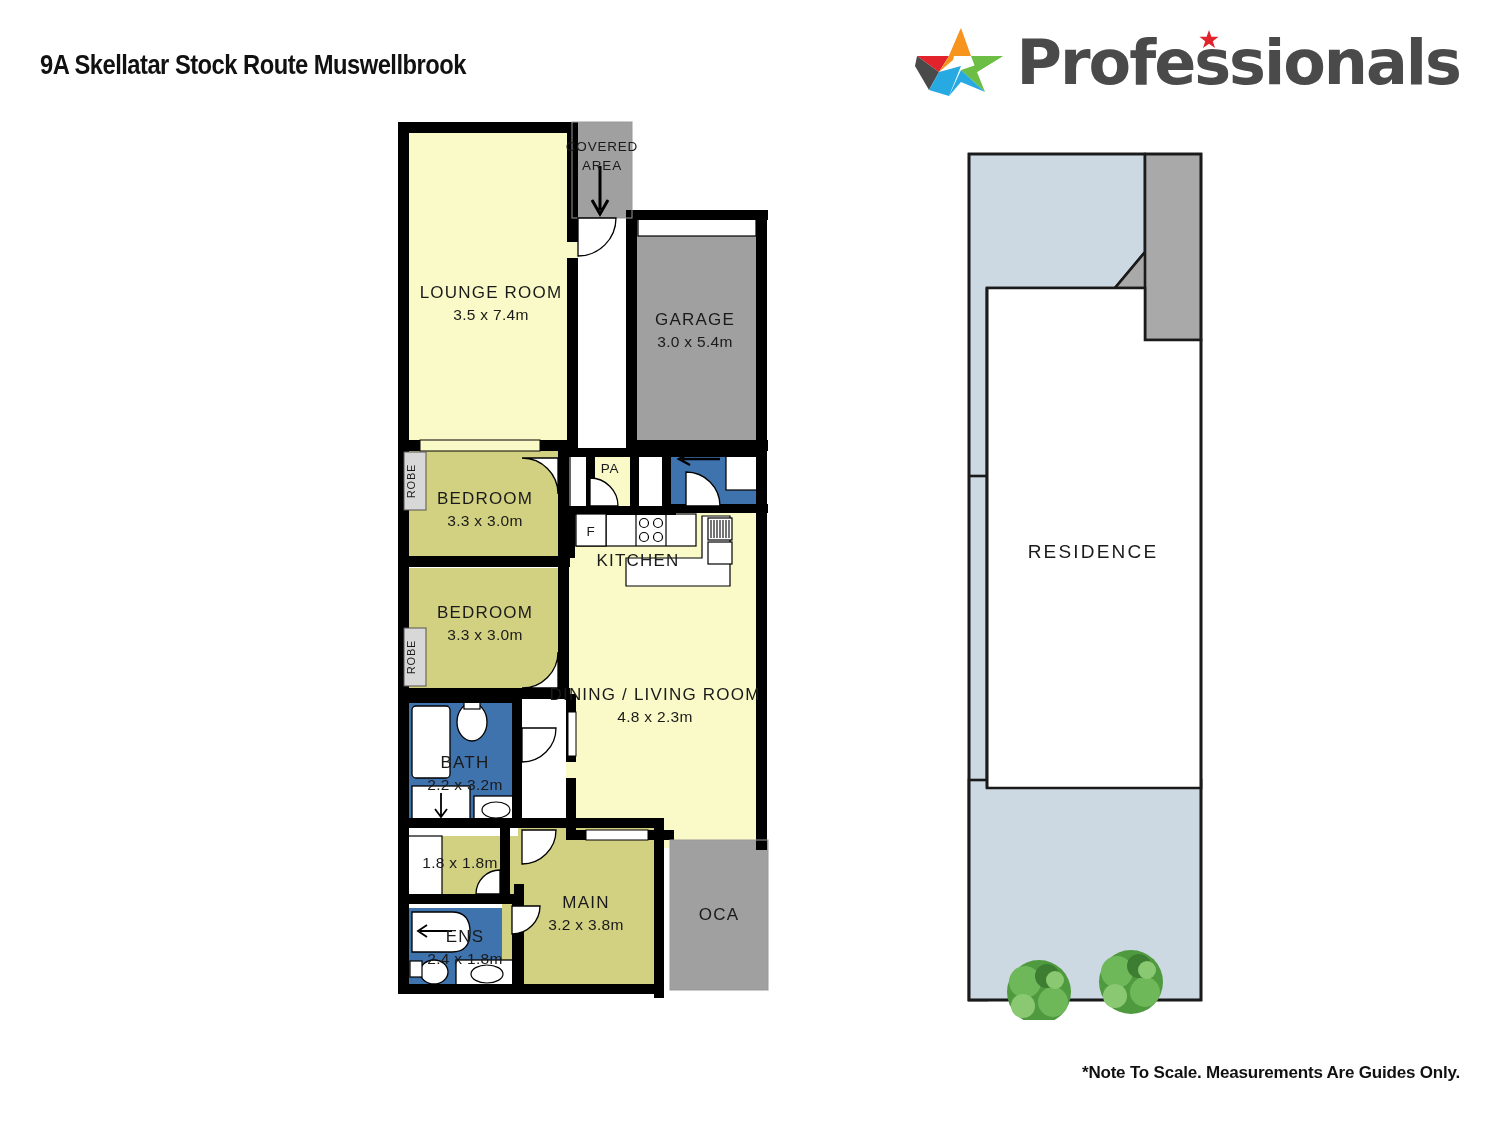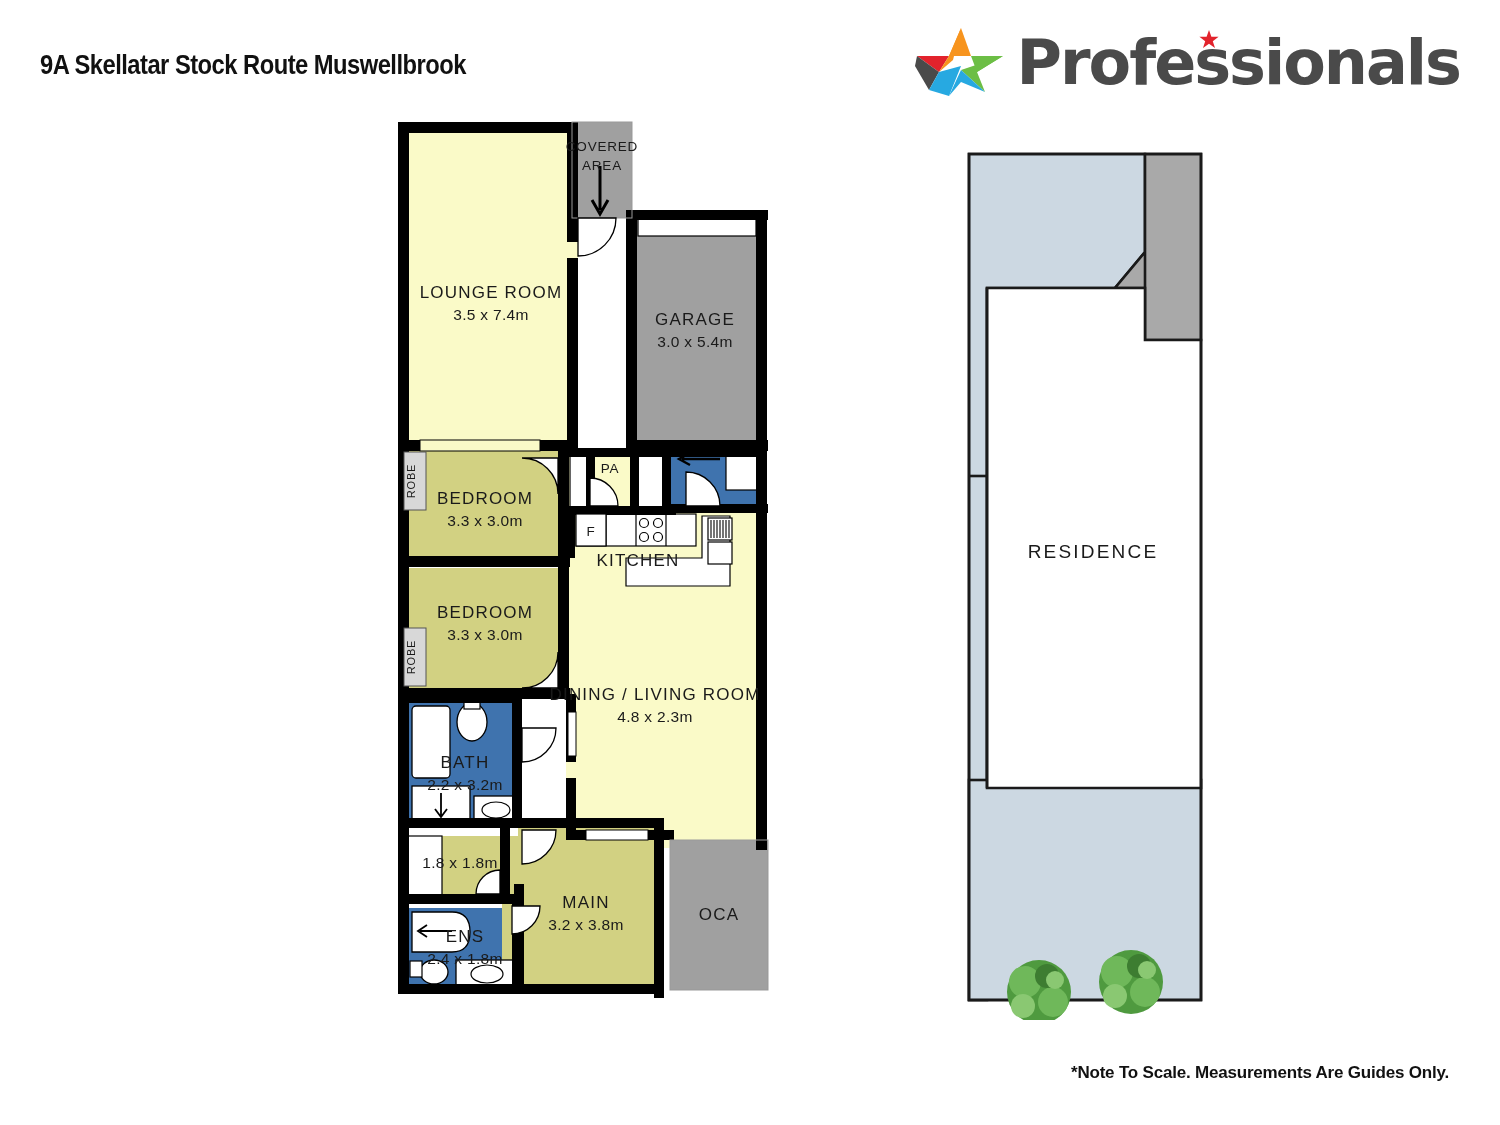--- a/index.html
+++ b/index.html
@@ -44,21 +44,21 @@
     color: #4a4a4a;
     letter-spacing: -2px;
     font-family: "DejaVu Sans", sans-serif;
     line-height: 1;
     position: relative;
   }
 
   
   #footer-note {
     position: absolute;
-    right: 51px;
+    right: 40px;
     top: 1063px;
     font-size: 17px;
     font-weight: bold;
     color: #111111;
     letter-spacing: -0.2px;
   }
 
   
   .plan-svg {
     position: absolute;

